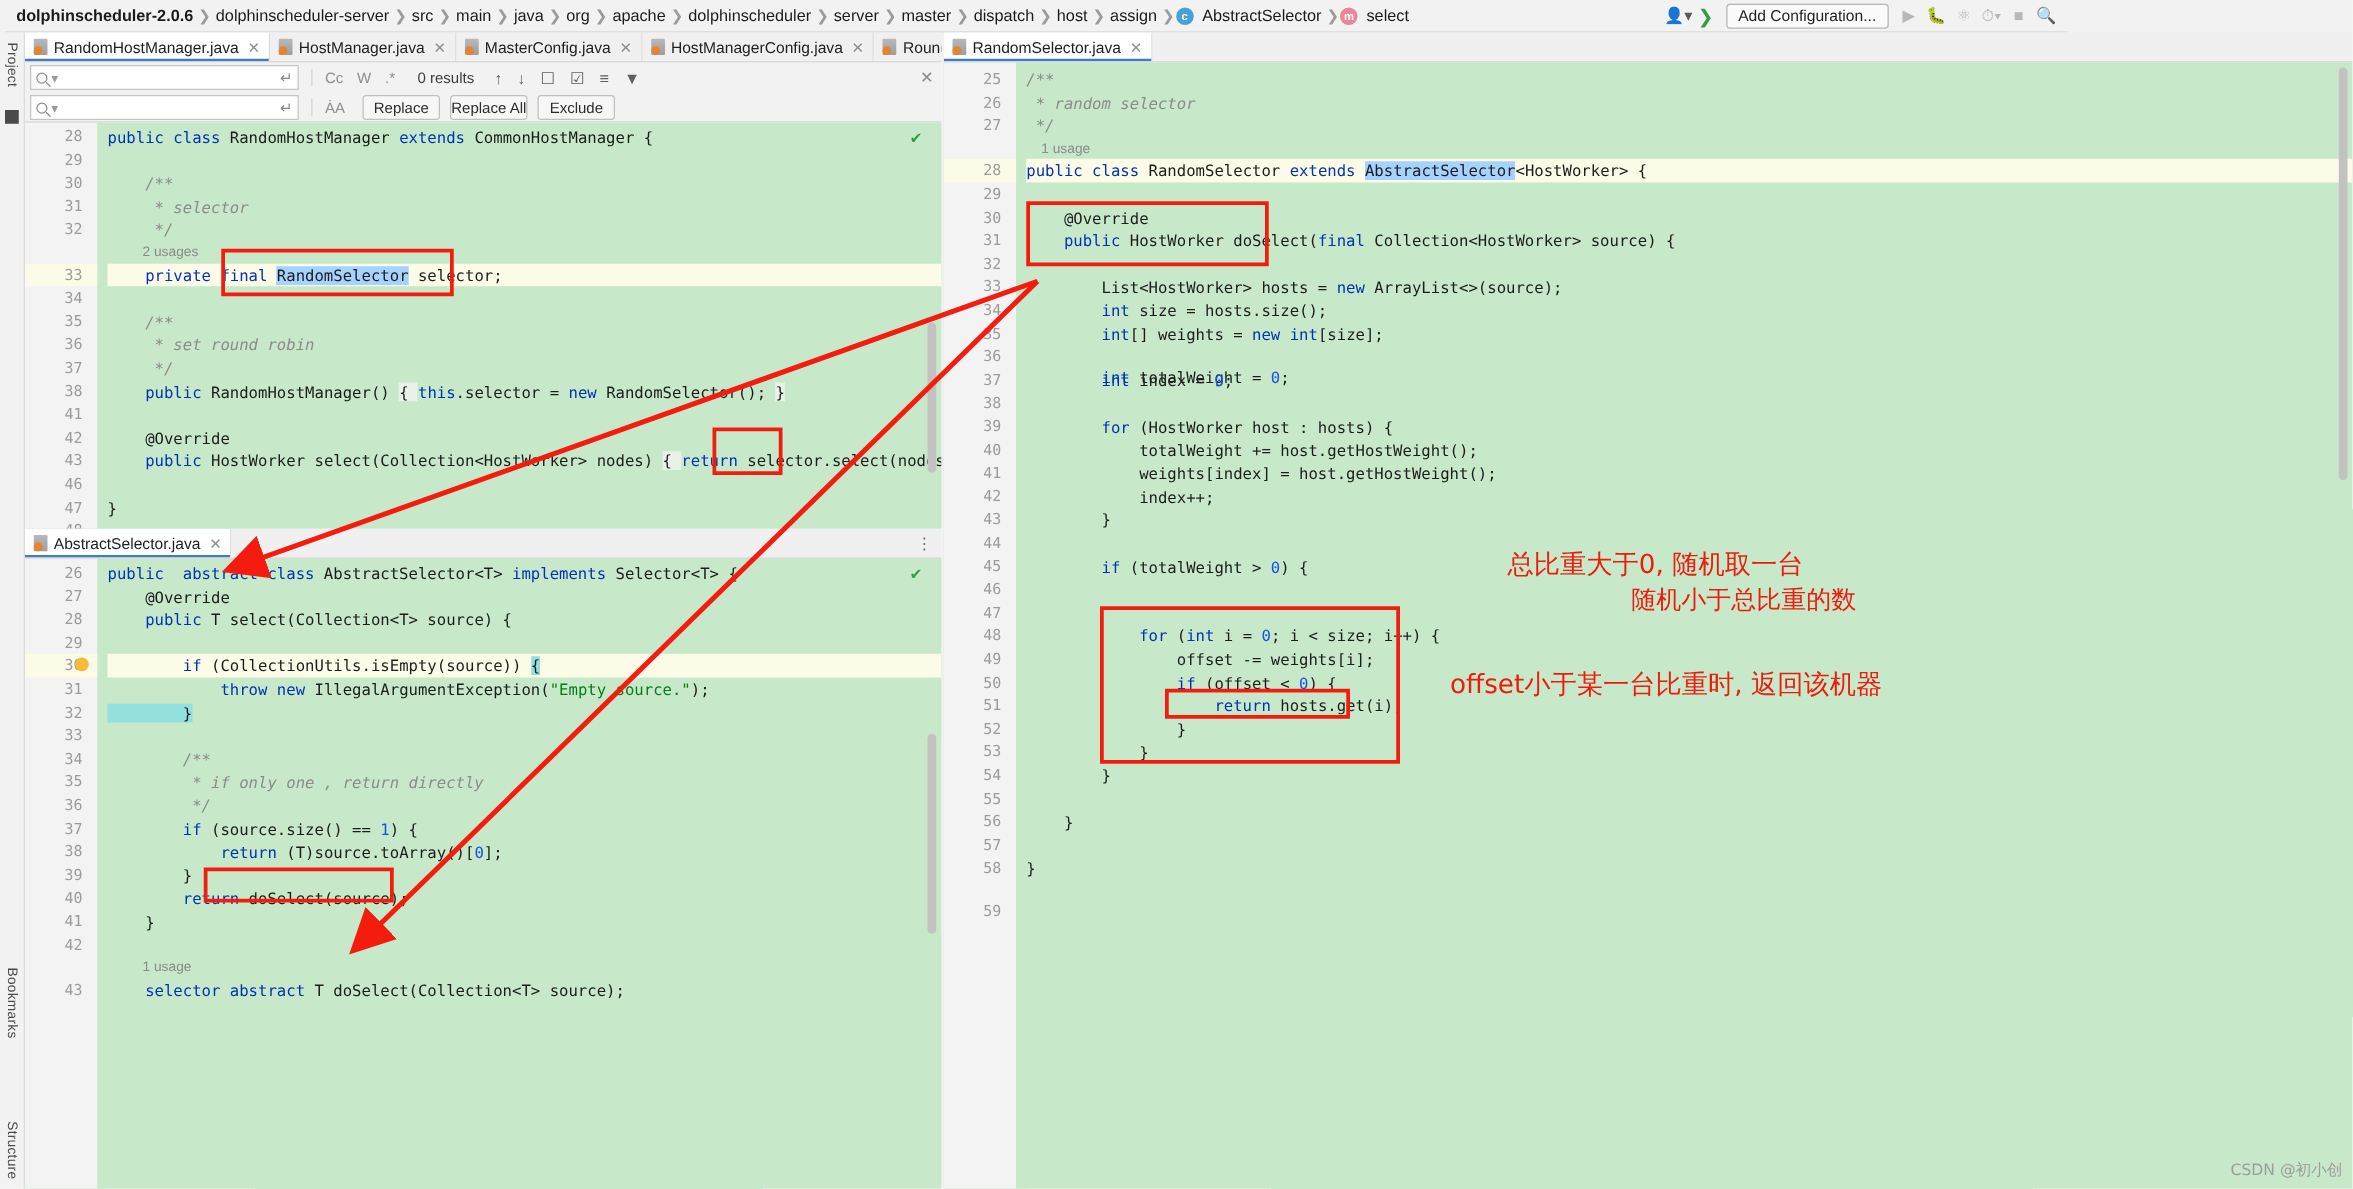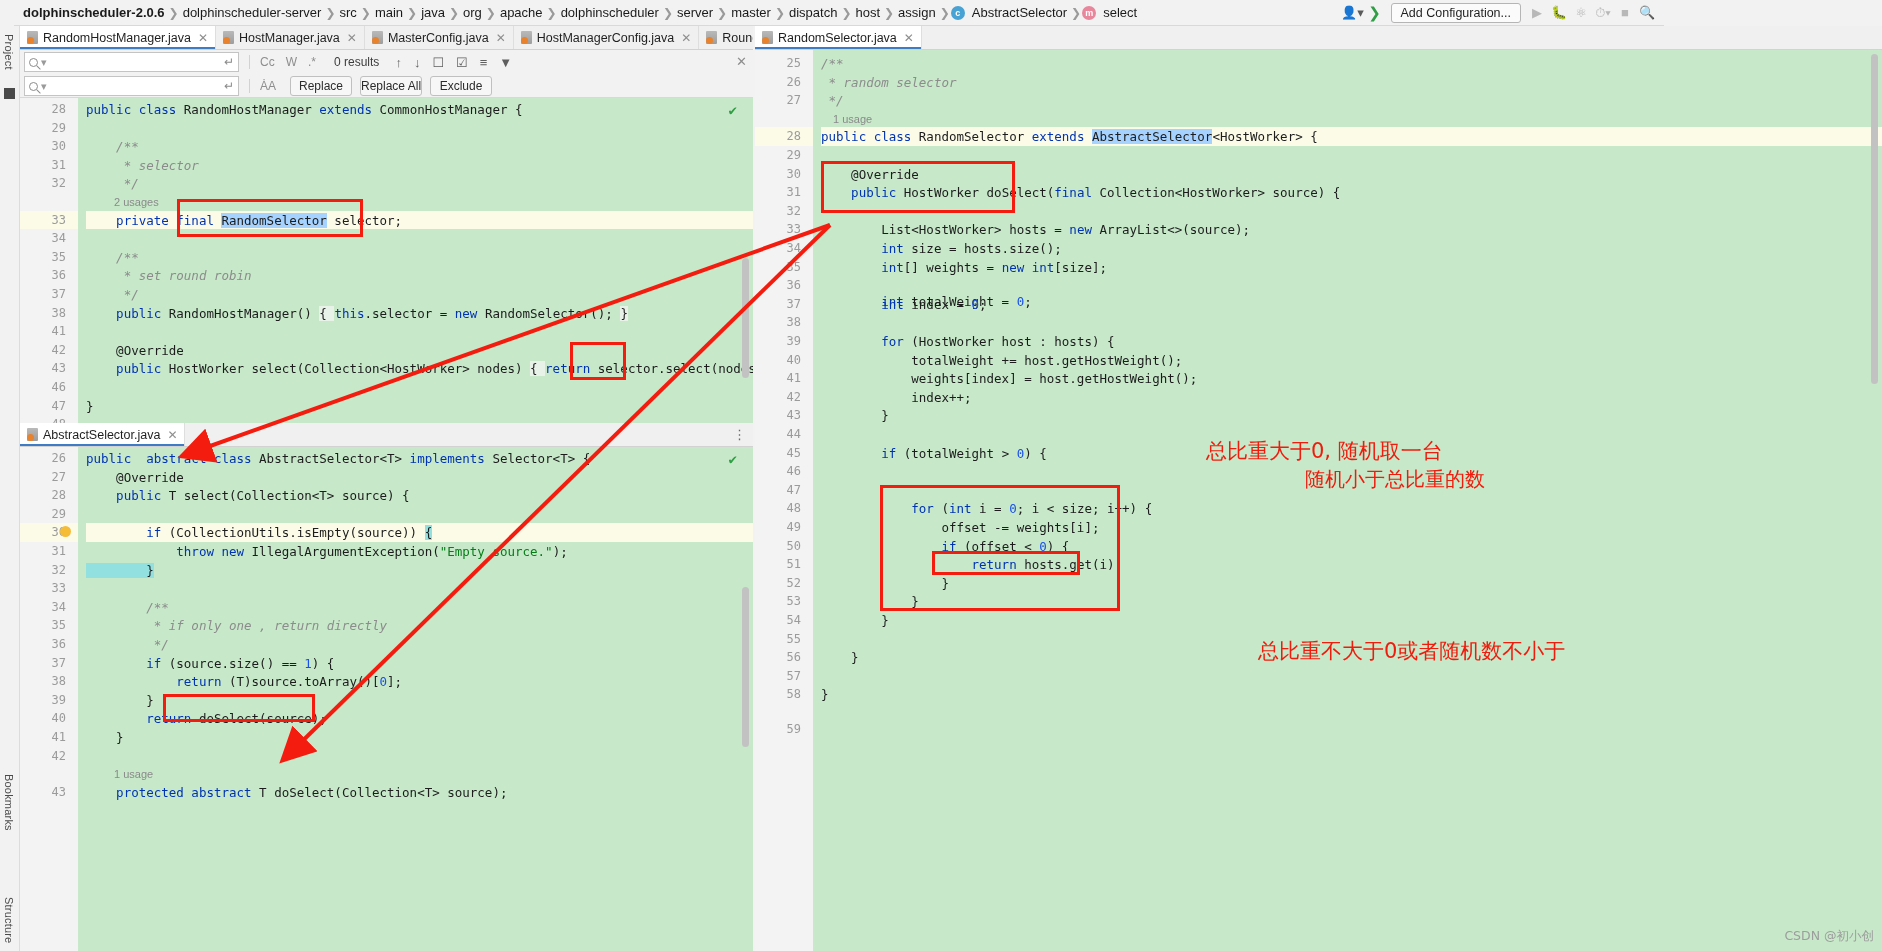--- a/index.html
+++ b/index.html
@@ -7,21 +7,21 @@
     margin: 0; padding: 0;
     width: 1882px; height: 951px;
     overflow: hidden;
     background: #ffffff;
     font-family: "Liberation Sans", sans-serif;
   }
   #app { position: relative; width: 1882px; height: 951px; background: #f2f2f2; }
 
   
   .topbar {
-    position: absolute; left: 14px; top: 0; width: 1650px; height: 26px;
+    position: absolute; left: 4px; top: 0; width: 1650px; height: 26px;
     background: #f2f2f2; border-bottom: 1px solid #d9d9d9;
     display: flex; align-items: center; padding: 0 6px;
     font-size: 13px; color: #2b2b2b; white-space: nowrap; text-align: right;
   }
   .crumb { padding: 0 3px; color: #1a1a1a; }
   .crumb.proj { font-weight: bold; }
   .crumb-sep { color: #9a9a9a; font-size: 12px; padding: 0 1px; }
   .topbar-spacer { flex: 1 1 auto; }
   .ic-badge {
     display: inline-flex; align-items: center; justify-content: center;
@@ -394,21 +394,21 @@
         <div class="cline" style="top: 152.8px; left: 0px;"><span class="cm">        /**</span></div>
         <div class="cline" style="top: 171.4px; left: 0px;"><span class="cm">         * if only one , return directly</span></div>
         <div class="cline" style="top: 190px; left: 0px;"><span class="cm">         */</span></div>
         <div class="cline" style="top: 208.6px; left: 0px;"><span class="k">        if </span><span class="pl">(source.size() == </span><span class="nm">1</span><span class="pl">) {</span></div>
         <div class="cline" style="top: 227.2px; left: 0px;"><span class="k">            return </span><span class="pl">(T)source.toArray()[</span><span class="nm">0</span><span class="pl">];</span></div>
         <div class="cline" style="top: 245.8px; left: 0px;"><span class="pl">        }</span></div>
         <div class="cline" style="top: 264.4px; left: 0px;"><span class="k">        return </span><span class="pl">doSelect(source);</span></div>
         <div class="cline" style="top: 283px; left: 0px;"><span class="pl">    }</span></div>
         <div class="cline" style="top: 301.6px; left: 0px;"></div>
         <div class="usage" style="top: 321.2px; left: 28px;">1 usage</div>
-        <div class="cline" style="top: 337.87px; left: 0px;"><span class="k">    protected abstract </span><span class="pl">T doSelect(Collection&lt;T&gt; source);</span></div>
+        <div class="cline" style="top: 337.87px; left: 0px;"><span class="k">    selector abstract </span><span class="pl">T doSelect(Collection&lt;T&gt; source);</span></div>
       </div>
     <div class="check" style="right:16px; top:4px;">✔</div>
     <div class="scrollv" style="right:4px; top:140px; height:160px;"></div>
   </div>
 
   <div class="editor" id="ed-r" style="left:755px; top:50px; width:1127px; height:901px;">
     <div class="gutter">
         <div class="ln" style="top: 6px;">25</div>
         <div class="ln" style="top: 24.6px;">26</div>
         <div class="ln" style="top: 43.2px;">27</div>
@@ -501,18 +501,18 @@
         <marker id="ah" markerWidth="9" markerHeight="9" refX="7" refY="4.5" orient="auto">
           <polygon points="0,0 9,4.5 0,9" fill="#f41c0e"></polygon>
         </marker>
       </defs>
       <line x1="830" y1="225" x2="185" y2="455" stroke="#f41c0e" stroke-width="4" marker-end="url(#ah)"></line>
       <line x1="830" y1="225" x2="285" y2="758" stroke="#f41c0e" stroke-width="4" marker-end="url(#ah)"></line>
     </svg>
 
     <div class="cn big" style="left:1206px; top:437px;">总比重大于0, 随机取一台</div>
     <div class="cn" style="left:1305px; top:466px;">随机小于总比重的数</div>
-    <div class="cn big" style="left:1258px; top:637px;">总比重不大于0或者随机数不小于</div>
+    <div class="cn big" style="left:1160px; top:533px;">offset小于某一台比重时, 返回该机器</div>
   </div>
 
   <div class="watermark">CSDN @初小创</div>
 
 </div>
 
 </body></html>

